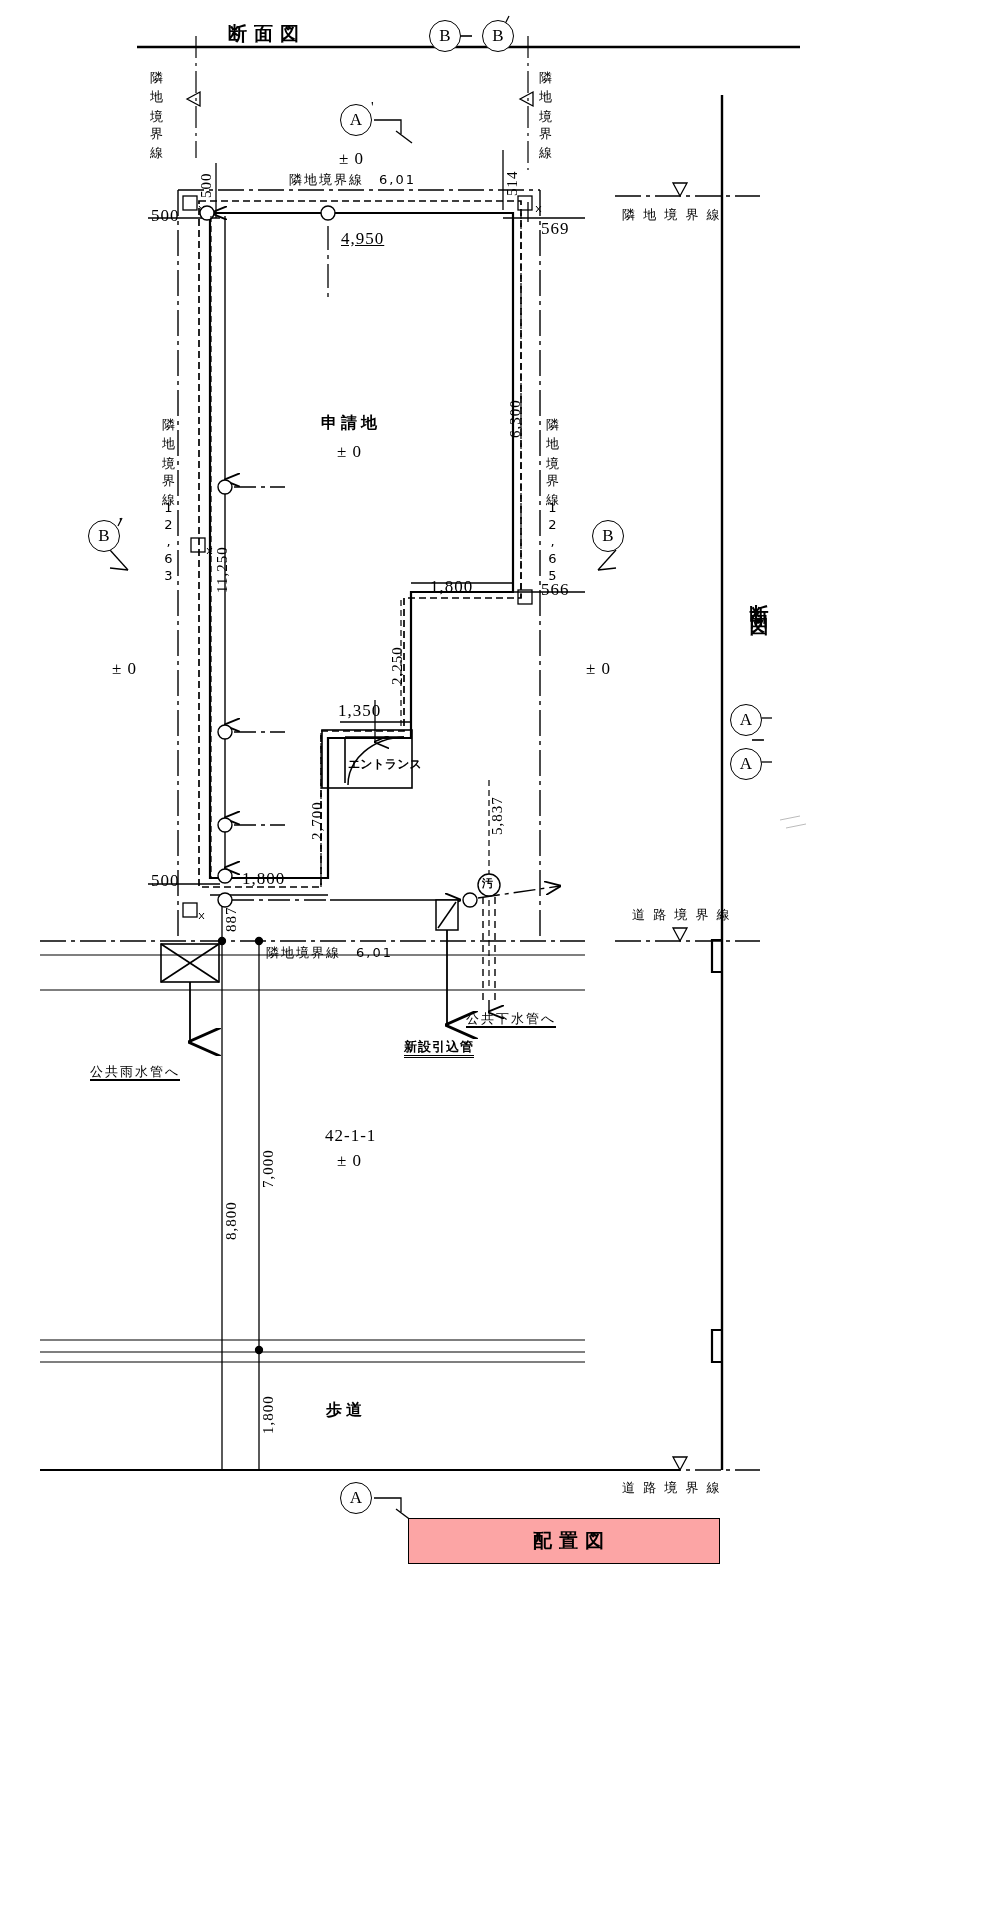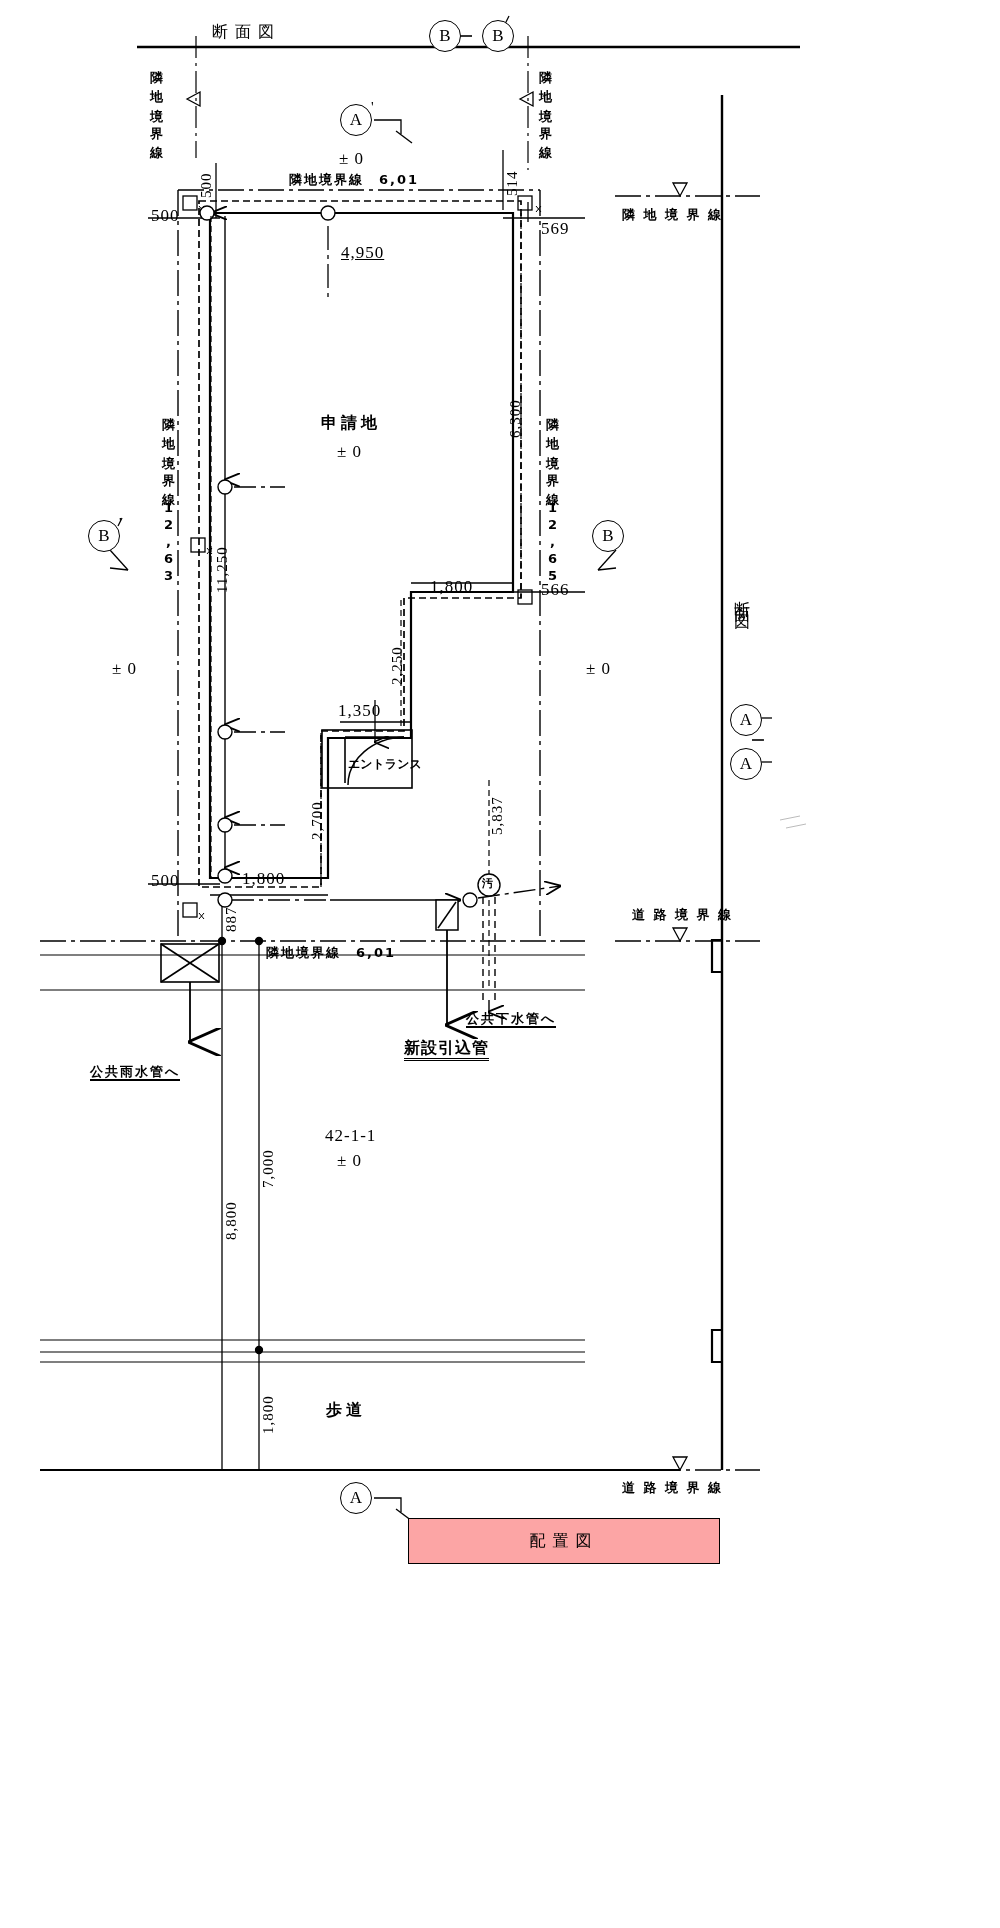--- a/index.html
+++ b/index.html
@@ -7,22 +7,22 @@
     width:1000px;height:1928px;position:relative;overflow:hidden;
     font-family:"Liberation Sans","DejaVu Sans",sans-serif;
     color:#000;
   }
   .stage{position:absolute;left:0;top:0;width:1000px;height:1928px;}
   svg.draw{position:absolute;left:0;top:0;width:1000px;height:1928px;}
   .lbl{position:absolute;white-space:nowrap;line-height:1;}
   .num{font-family:"Liberation Serif","DejaVu Serif",serif;font-size:17px;letter-spacing:1px;}
   .num-s{font-family:"Liberation Serif","DejaVu Serif",serif;font-size:15px;letter-spacing:1px;}
   .jp{font-family:"DejaVu Sans",sans-serif;font-size:16px;letter-spacing:4px;font-weight:600;}
-  .jp-s{font-family:"DejaVu Sans",sans-serif;font-size:13px;letter-spacing:2px;font-weight:700;}
-  .jp-t{font-family:"DejaVu Sans",sans-serif;font-size:16px;letter-spacing:7px;font-weight:400;}
+  .jp-s{font-family:"DejaVu Sans",sans-serif;font-size:13px;letter-spacing:2px;font-weight:400;}
+  .jp-t{font-family:"DejaVu Sans",sans-serif;font-size:19px;letter-spacing:7px;font-weight:700;margin-left:16px;}
   .vert{writing-mode:vertical-rl;text-orientation:upright;}
   .rot90{transform:rotate(-90deg);transform-origin:left top;}
   .underline{border-bottom:2px solid #000;padding-bottom:1px;}
   .dbl-underline{border-bottom:3px double #000;padding-bottom:2px;}
   .marker{
     position:absolute;width:30px;height:30px;border:1.6px solid #000;border-radius:50%;
     display:flex;align-items:center;justify-content:center;background:#fff;
     font-family:"Liberation Serif","DejaVu Serif",serif;font-size:17px;
   }
   .title-block{
@@ -368,21 +368,21 @@
   <div class="lbl jp-s" style="left:289px;top:173px;">隣地境界線　6,01</div>
 
   <div class="lbl num-s rot90" style="left:199px;top:198px;">500</div>
 
   <div class="lbl num" style="left:151px;top:207px;">500</div>
 
   <div class="lbl num-s rot90" style="left:505px;top:196px;">514</div>
 
   <div class="lbl num" style="left:541px;top:220px;">569</div>
 
-  <div class="lbl num" style="left:341px;top:244px;text-decoration:underline;">4,950</div>
+  <div class="lbl num" style="left:341px;top:230px;text-decoration:underline;">4,950</div>
 
   <div class="lbl jp-s vert" style="left:162px;top:407px;">隣 地 境 界 線　12,63</div>
 
   <div class="lbl num-s rot90" style="left:215px;top:593px;">11,250</div>
 
   <div class="lbl jp-s vert" style="left:546px;top:407px;">隣 地 境 界 線　12,65</div>
 
   <div class="lbl num-s rot90" style="left:508px;top:438px;">6,300</div>
 
   <div class="lbl jp" style="left:321px;top:415px;text-align:center;">申請地</div>
@@ -416,21 +416,21 @@
   <div class="lbl num" style="left:242px;top:870px;">1,800</div>
 
   <div class="lbl num-s rot90" style="left:224px;top:932px;">887</div>
 
   <div class="lbl" style="left:482px;top:878px;font-family:'DejaVu Sans',sans-serif;font-size:11px;font-weight:700;">汚</div>
 
   <div class="lbl jp-s" style="left:266px;top:946px;">隣地境界線　6,01</div>
 
   <div class="lbl jp-s underline" style="left:466px;top:1012px;">公共下水管へ</div>
 
-  <div class="lbl dbl-underline" style="left:404px;top:1040px;font-family:'DejaVu Sans',sans-serif;font-size:16px;letter-spacing:1px;font-weight:700;">新設引込管</div>
+  <div class="lbl dbl-underline" style="left:404px;top:1040px;font-family:'DejaVu Sans',sans-serif;font-size:13px;letter-spacing:1px;font-weight:700;">新設引込管</div>
 
   <div class="lbl jp-s underline" style="left:90px;top:1065px;">公共雨水管へ</div>
 
   <div class="lbl num-s rot90" style="left:224px;top:1240px;">8,800</div>
   <div class="lbl num-s rot90" style="left:261px;top:1188px;">7,000</div>
   <div class="lbl num-s rot90" style="left:261px;top:1434px;">1,800</div>
 
   <div class="lbl num" style="left:325px;top:1127px;text-align:center;">42-1-1</div>
   <div class="lbl num" style="left:337px;top:1152px;">± 0</div>
 

